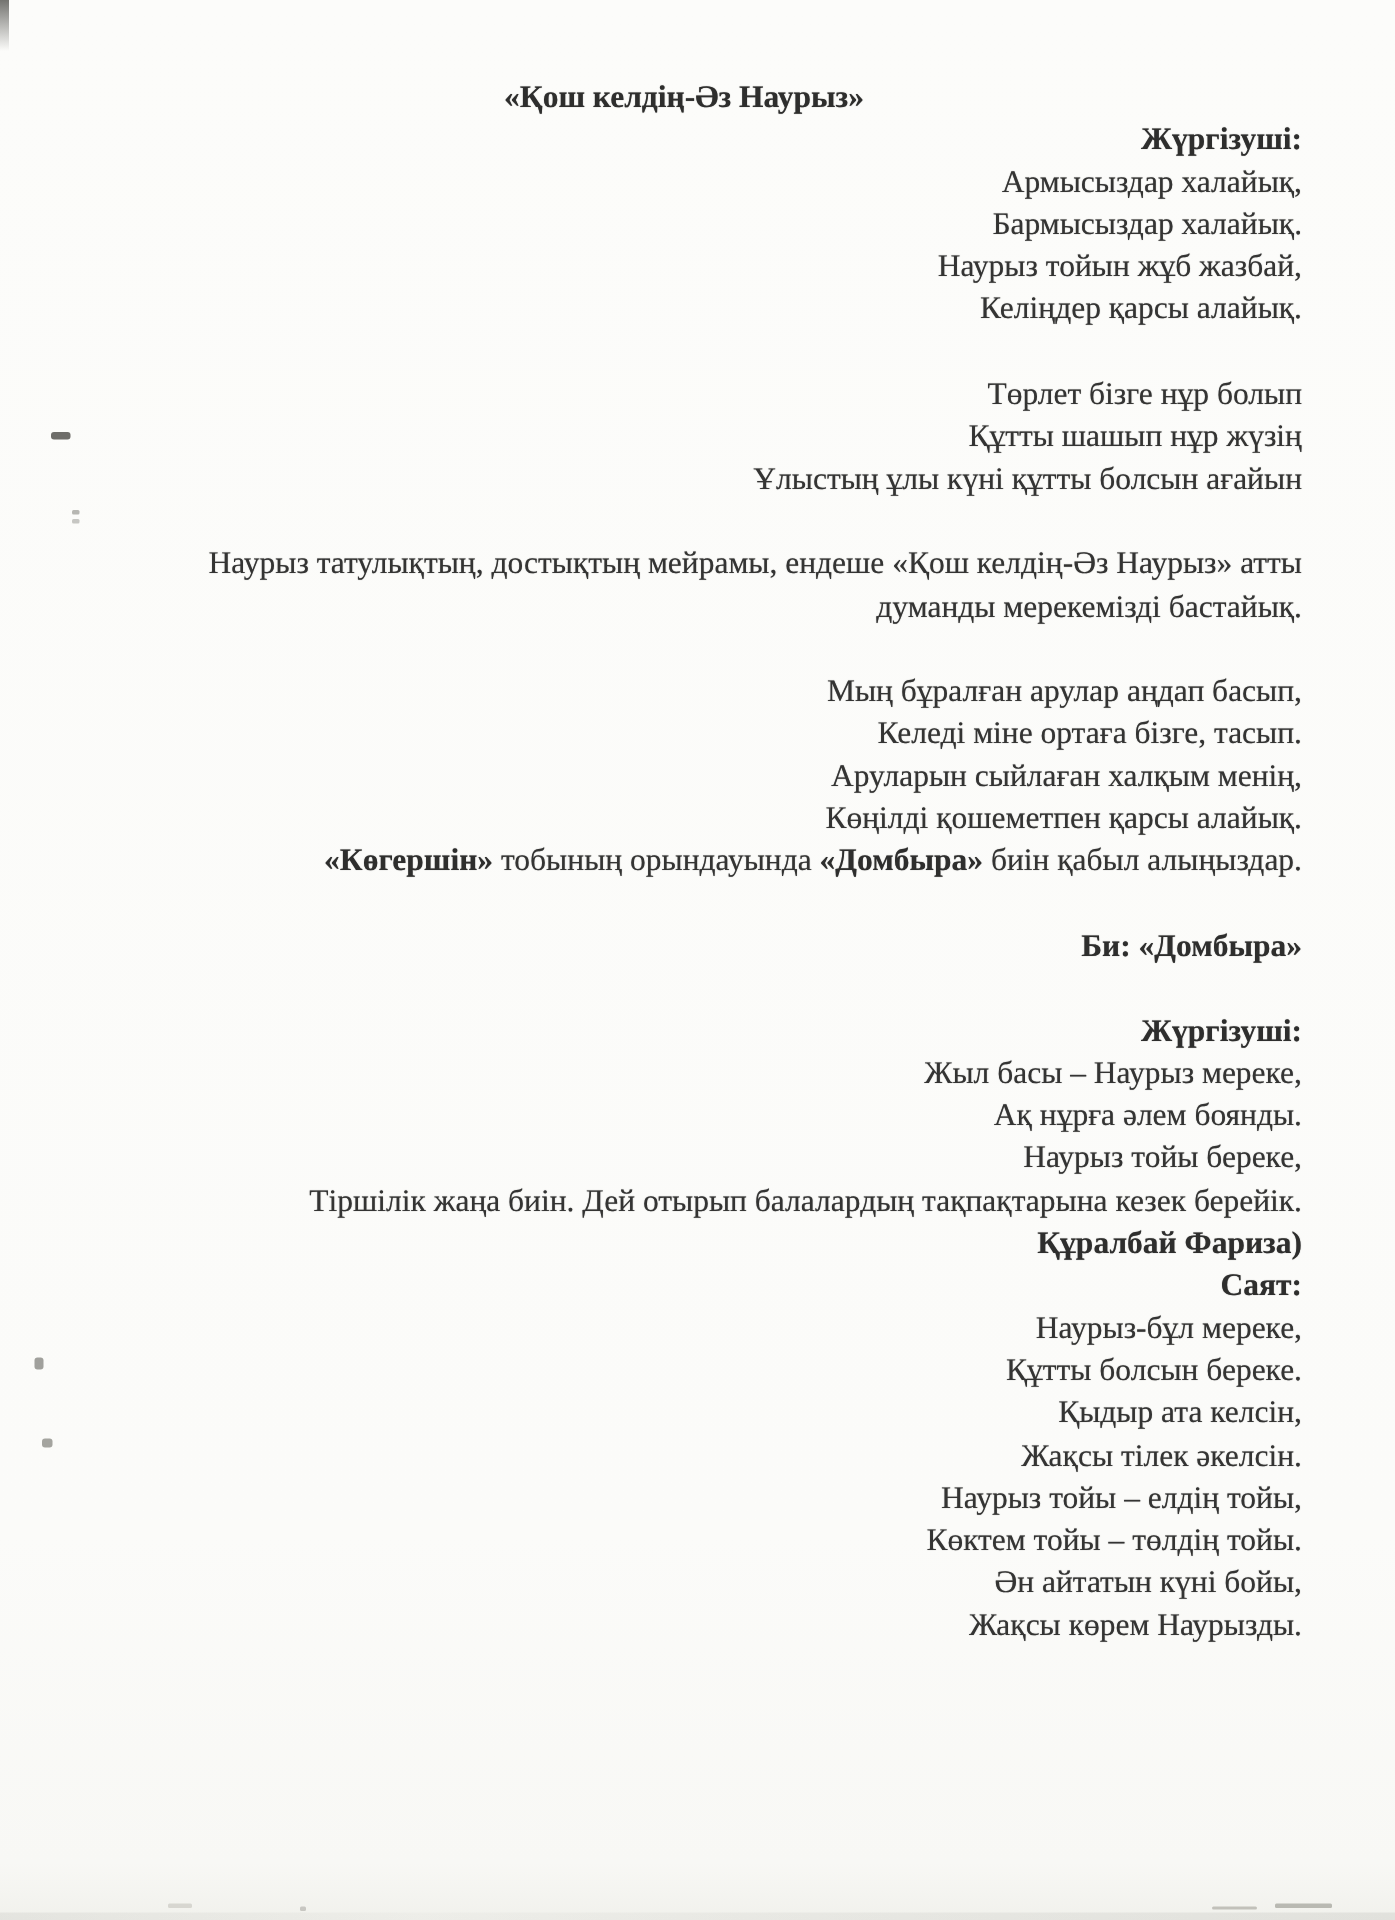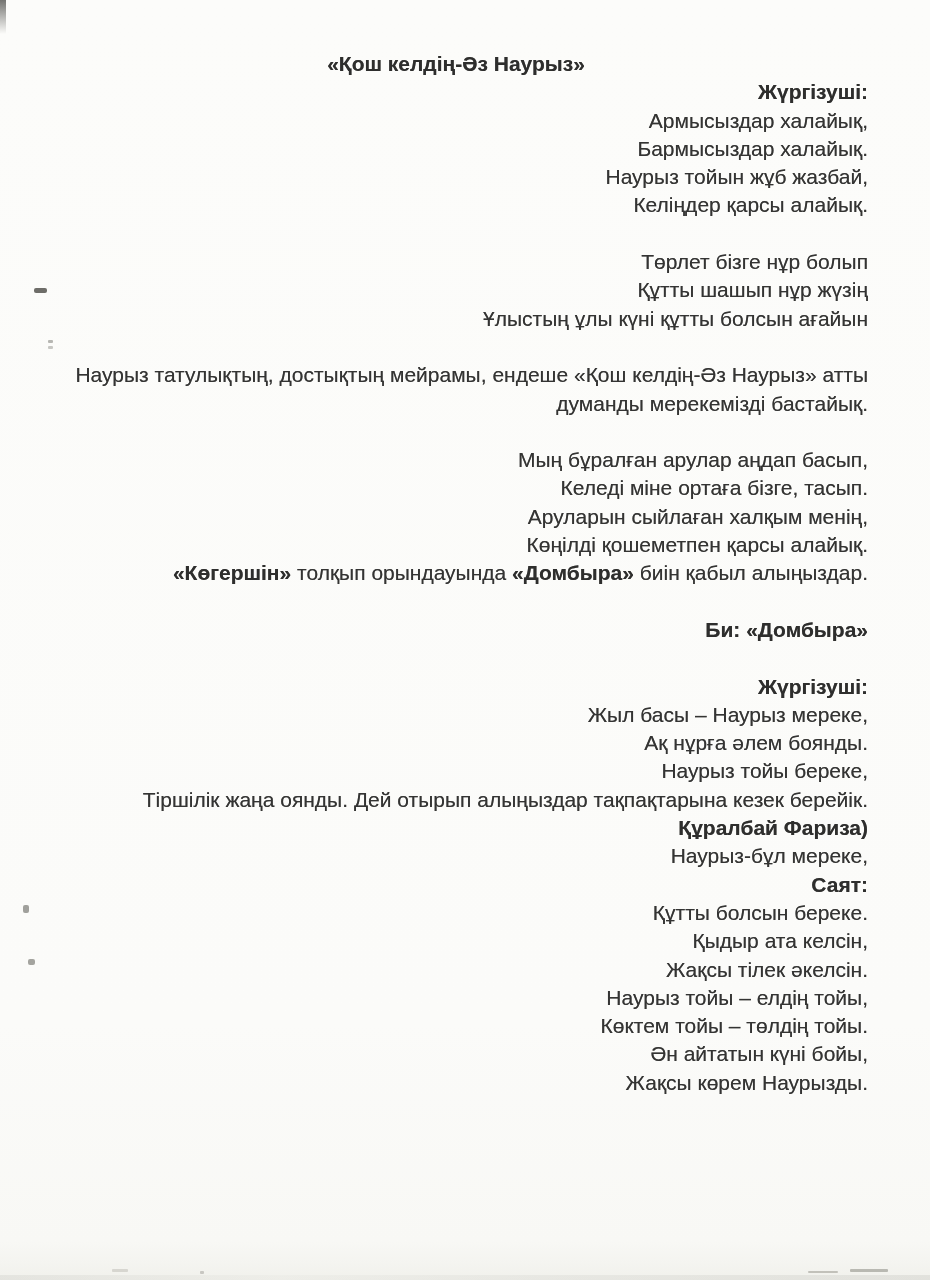--- a/index.html
+++ b/index.html
@@ -8,21 +8,21 @@
     background: #e9e9e6;
   }
   .page {
     position: relative;
     width: 930px;
     height: 1280px;
     margin: 0 auto;
     overflow: hidden;
     background:
       linear-gradient(180deg, #fcfcfa 0%, #fbfbf9 80%, #f8f8f5 97%, #f1f1ec 100%);
-    font-family: Liberation Sans, sans-serif;
+    font-family: Liberation Serif, serif;
     color: #343433;
   }
   .page::after {
     content: "";
     position: absolute;
     left: 0; right: 0; bottom: 0;
     height: 5px;
     background: linear-gradient(90deg,
       rgba(110,110,105,0.10) 0%,
       rgba(110,110,105,0.03) 30%,
@@ -82,32 +82,32 @@
       <div class="line line">Құтты шашып нұр жүзің</div>
       <div class="line line">Ұлыстың ұлы күні құтты болсын ағайын</div>
       <div class="line blank"></div>
       <div class="line line">Наурыз татулықтың, достықтың мейрамы, ендеше «Қош келдің-Әз Наурыз» атты</div>
       <div class="line line">думанды мерекемізді бастайық.</div>
       <div class="line blank"></div>
       <div class="line line">Мың бұралған арулар аңдап басып,</div>
       <div class="line line">Келеді міне ортаға бізге, тасып.</div>
       <div class="line line">Аруларын сыйлаған халқым менің,</div>
       <div class="line line">Көңілді қошеметпен қарсы алайық.</div>
-      <div class="line rich"><span class="b">«Көгершін»</span><span class=""> толқып орындауында </span><span class="b">«Домбыра»</span><span class=""> биін қабыл алыңыздар.</span></div>
+      <div class="line rich"><span class="b">«Көгершін»</span><span class=""> тобының орындауында </span><span class="b">«Домбыра»</span><span class=""> биін қабыл алыңыздар.</span></div>
       <div class="line blank"></div>
       <div class="line heading">Би: «Домбыра»</div>
       <div class="line blank"></div>
       <div class="line heading">Жүргізуші:</div>
       <div class="line line">Жыл басы – Наурыз мереке,</div>
       <div class="line line">Ақ нұрға әлем боянды.</div>
       <div class="line line">Наурыз тойы береке,</div>
-      <div class="line line">Тіршілік жаңа оянды. Дей отырып алыңыздар тақпақтарына кезек берейік.</div>
+      <div class="line line">Тіршілік жаңа биін. Дей отырып балалардың тақпақтарына кезек берейік.</div>
       <div class="line heading">Құралбай Фариза)</div>
+      <div class="line heading">Саят:</div>
       <div class="line line">Наурыз-бұл мереке,</div>
-      <div class="line heading">Саят:</div>
       <div class="line line">Құтты болсын береке.</div>
       <div class="line line">Қыдыр ата келсін,</div>
       <div class="line line">Жақсы тілек әкелсін.</div>
       <div class="line line">Наурыз тойы – елдің тойы,</div>
       <div class="line line">Көктем тойы – төлдің тойы.</div>
       <div class="line line">Ән айтатын күні бойы,</div>
       <div class="line line">Жақсы көрем Наурызды.</div>
     </div>
 <div class="artifact" style="left: 34px; top: 288px; width: 13px; height: 5px; background: rgb(85, 84, 79); opacity: 0.85; border-radius: 2px;"></div>
     <div class="artifact" style="left: 48px; top: 340px; width: 5px; height: 3px; background: rgb(154, 154, 148); opacity: 0.7; border-radius: 1px;"></div>

